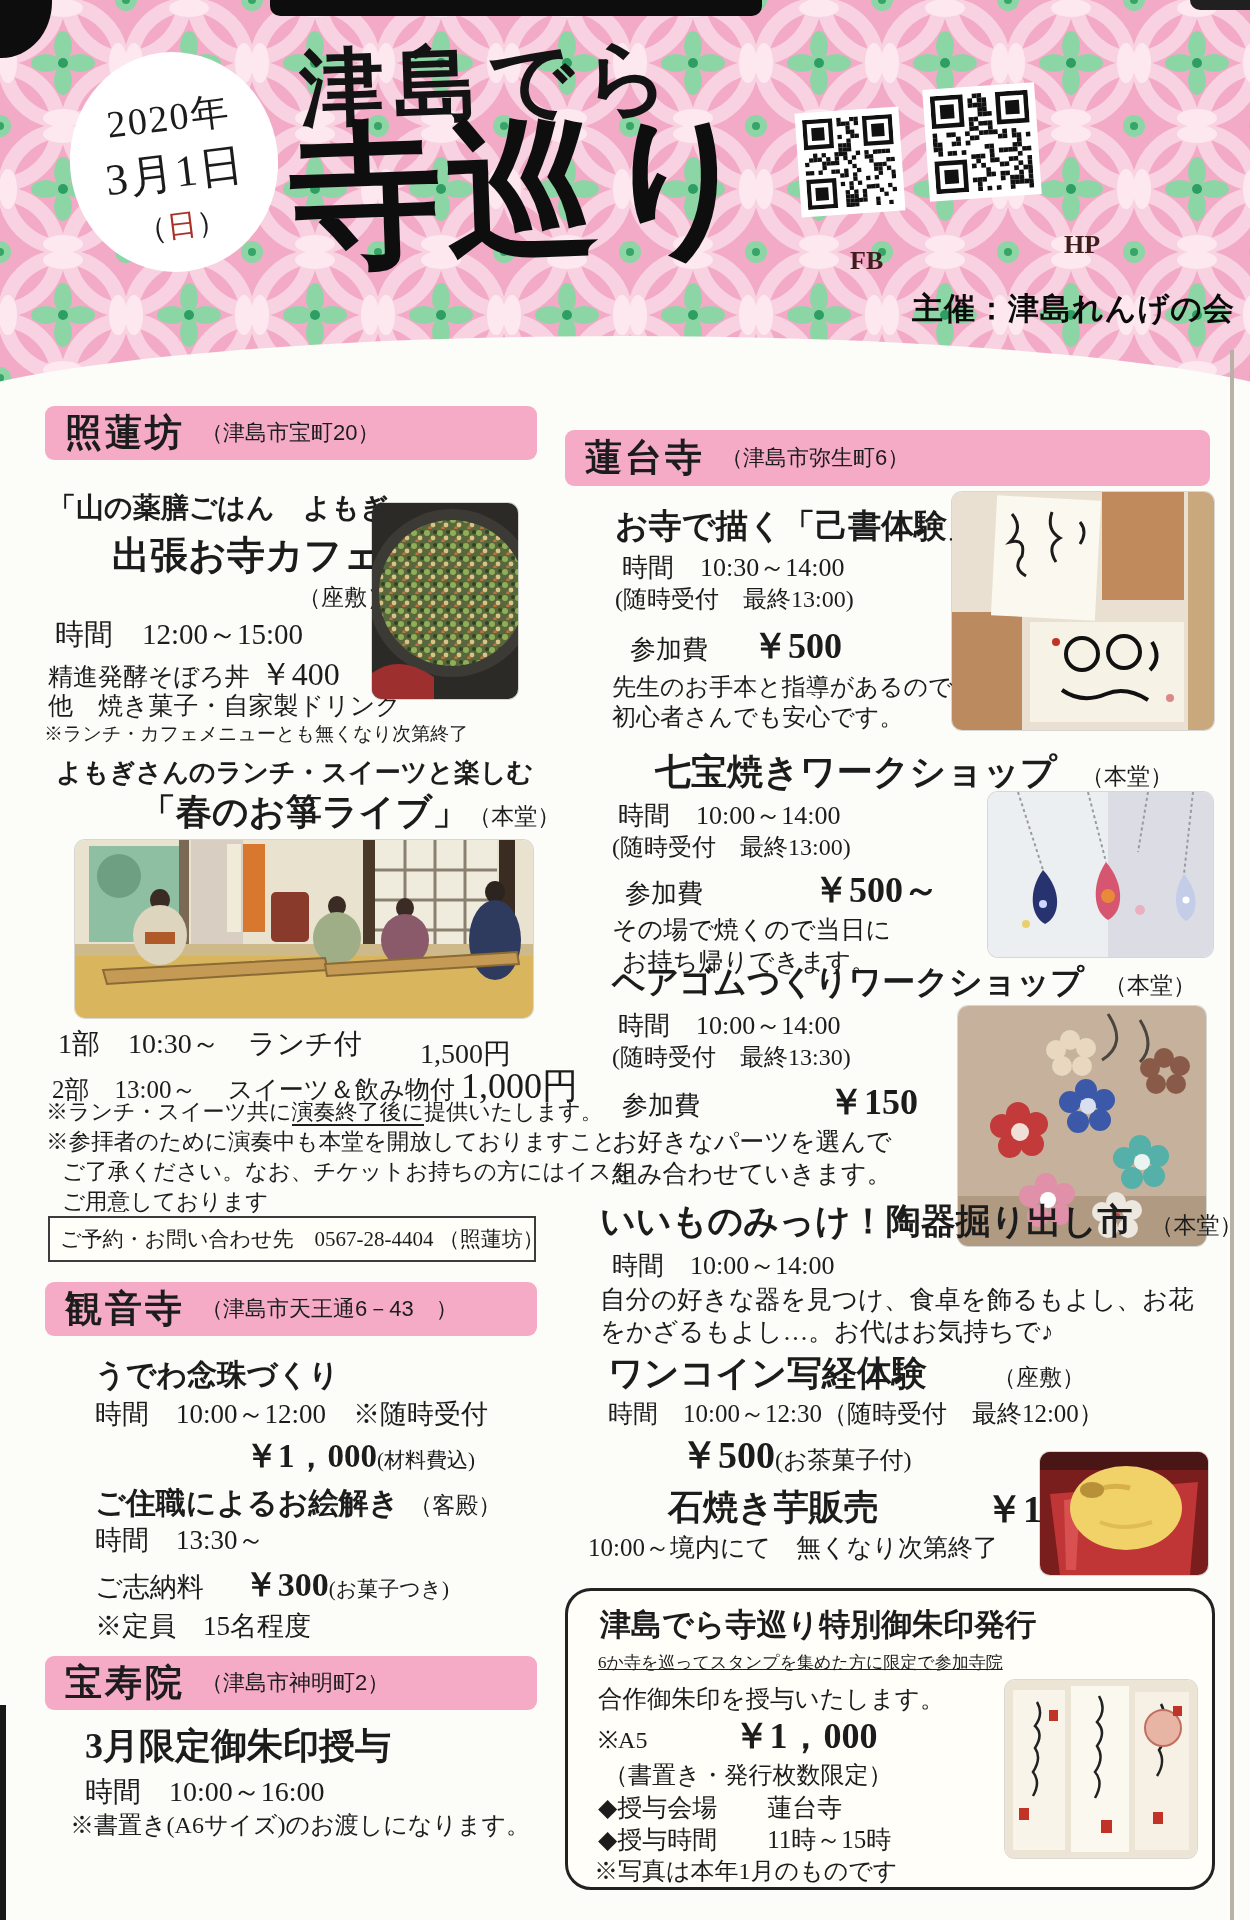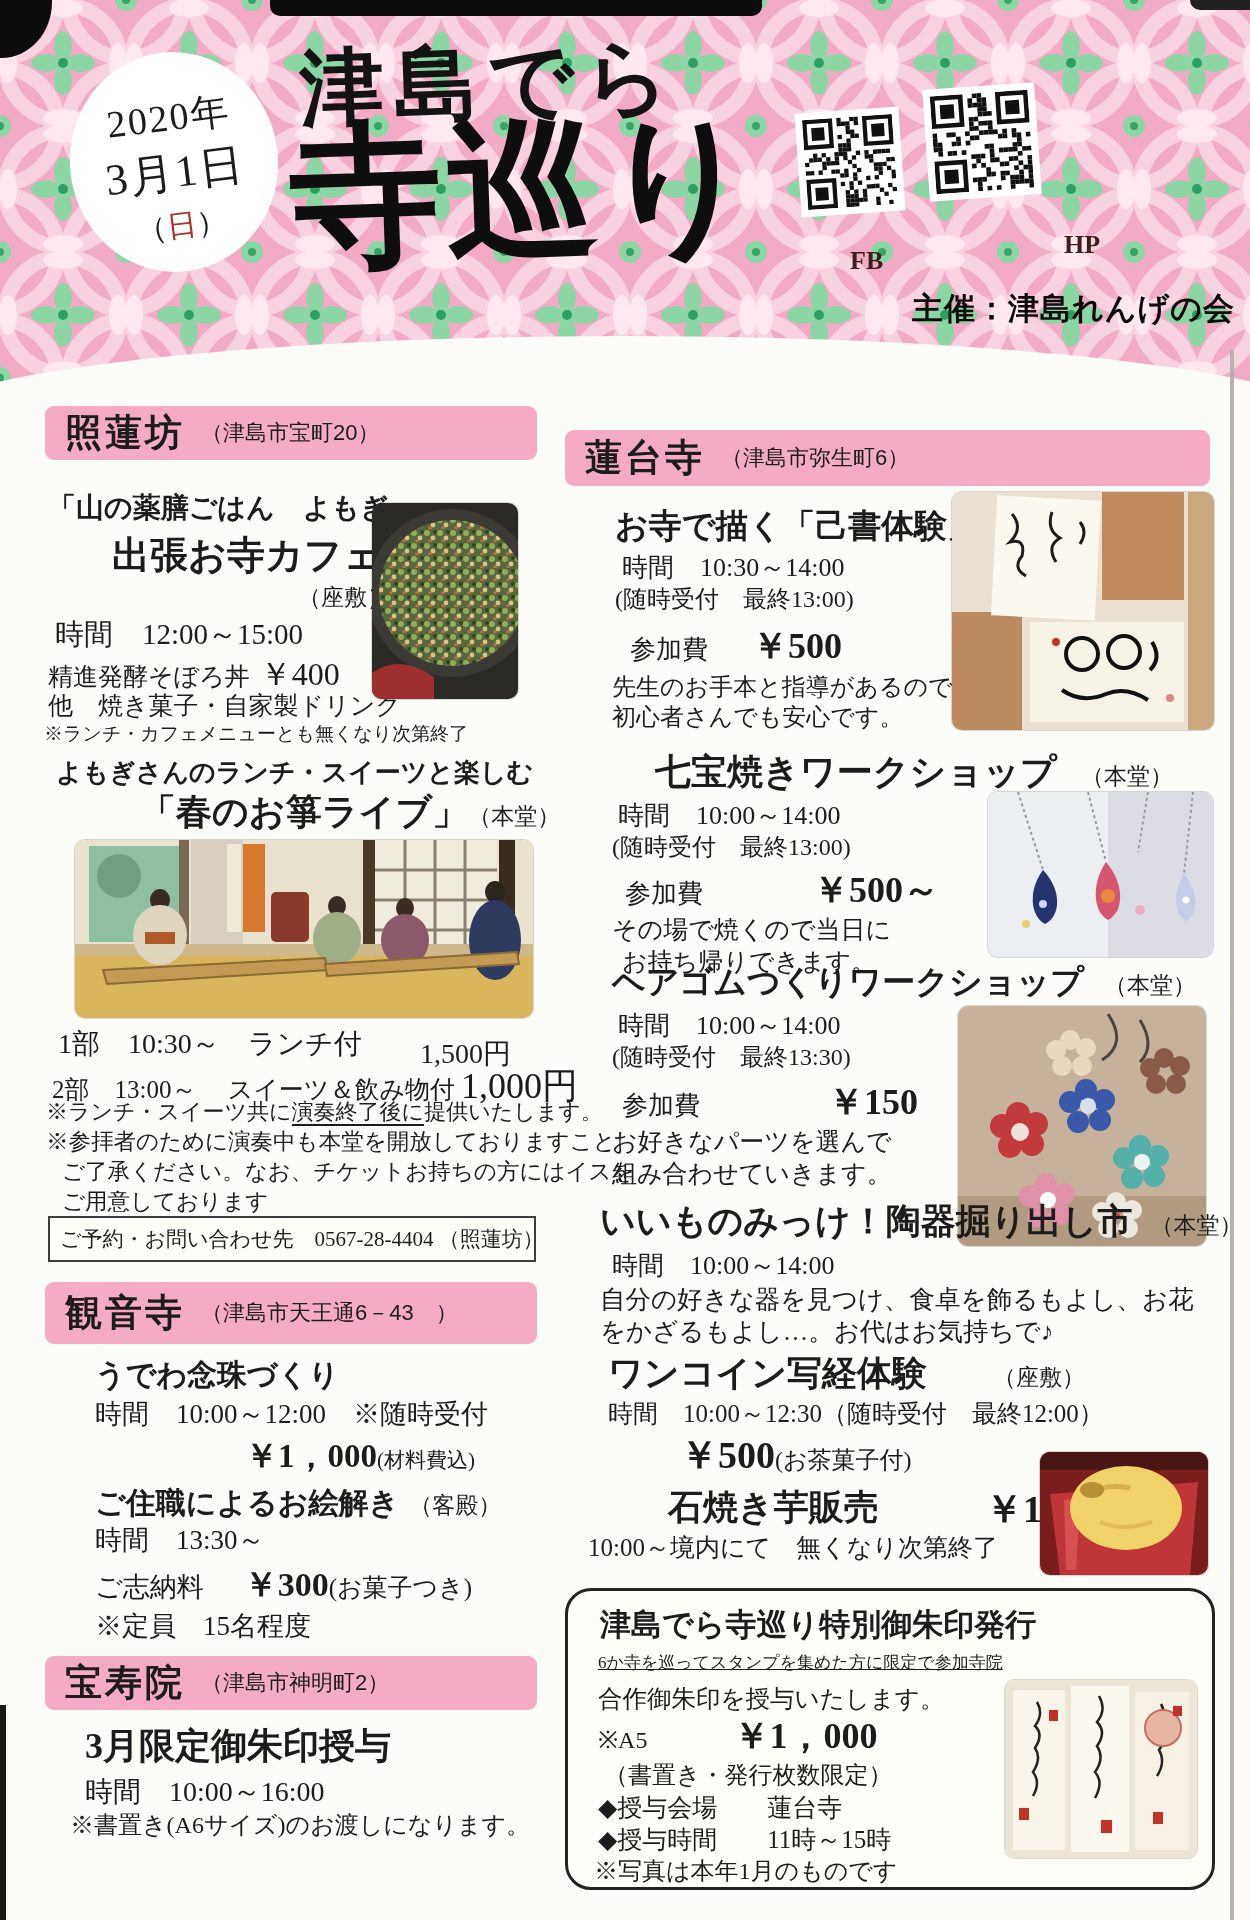--- a/index.html
+++ b/index.html
@@ -424,35 +424,35 @@
   </div>
   <div class="t" style="left:46px;top:1098px;font-size:22px;">
     <span>※ランチ・スイーツ共に</span><span class="u">演奏終了後に</span><span>提供いたします。</span>
   </div>
   <div class="t" style="left:46px;top:1128px;font-size:22.5px;">※参拝者のために演奏中も本堂を開放しておりますこと</div>
   <div class="t" style="left:62px;top:1158px;font-size:22.5px;">ご了承ください。なお、チケットお持ちの方にはイスを</div>
   <div class="t" style="left:62px;top:1188px;font-size:22.5px;">ご用意しております</div>
 
   <div class="contact-box">ご予約・お問い合わせ先　0567-28-4404 （照蓮坊）</div>
 
-  <div class="band" style="left:45px;top:1282px;width:492px;height:62px;">
+  <div class="band" style="left:45px;top:1282px;width:492px;height:54px;">
     <span class="nm">観音寺</span>
     <span class="ad">（津島市天王通6－43　）</span>
   </div>
   <div class="t b" style="left:95px;top:1356px;font-size:30px;">うでわ念珠づくり</div>
   <div class="t" style="left:95px;top:1398px;font-size:27px;">時間　10:00～12:00　※随時受付</div>
   <div class="t" style="left:245px;top:1436px;">
     <span class="b" style="font-size:33px;">￥1，000</span><span style="font-size:21px;">(材料費込)</span>
   </div>
   <div class="t" style="left:95px;top:1484px;">
     <span class="b" style="font-size:30px;">ご住職によるお絵解き</span><span style="font-size:23px;margin-left:10px;">（客殿）</span>
   </div>
   <div class="t" style="left:95px;top:1524px;font-size:27px;">時間　13:30～</div>
   <div class="t" style="left:95px;top:1564px;">
-    <span style="font-size:27px;">ご志納料</span><span class="b" style="font-size:34px;margin-left:40px;">￥300</span><span style="font-size:25px;">(お菓子つき)</span>
+    <span style="font-size:27px;">ご志納料</span><span class="b" style="font-size:34px;margin-left:40px;">￥300</span><span style="font-size:21px;">(お菓子つき)</span>
   </div>
   <div class="t" style="left:95px;top:1610px;font-size:27px;text-align:center;">※定員　15名程度</div>
 
   <div class="band" style="left:45px;top:1656px;width:492px;height:54px;">
     <span class="nm">宝寿院</span>
     <span class="ad">（津島市神明町2）</span>
   </div>
   <div class="t b" style="left:85px;top:1724px;font-size:36px;">3月限定御朱印授与</div>
   <div class="t" style="left:85px;top:1774px;font-size:28px;">時間　10:00～16:00</div>
   <div class="t" style="left:70px;top:1810px;font-size:24px;font-family:Liberation Serif, serif;">※書置き(A6サイズ)のお渡しになります。</div>

